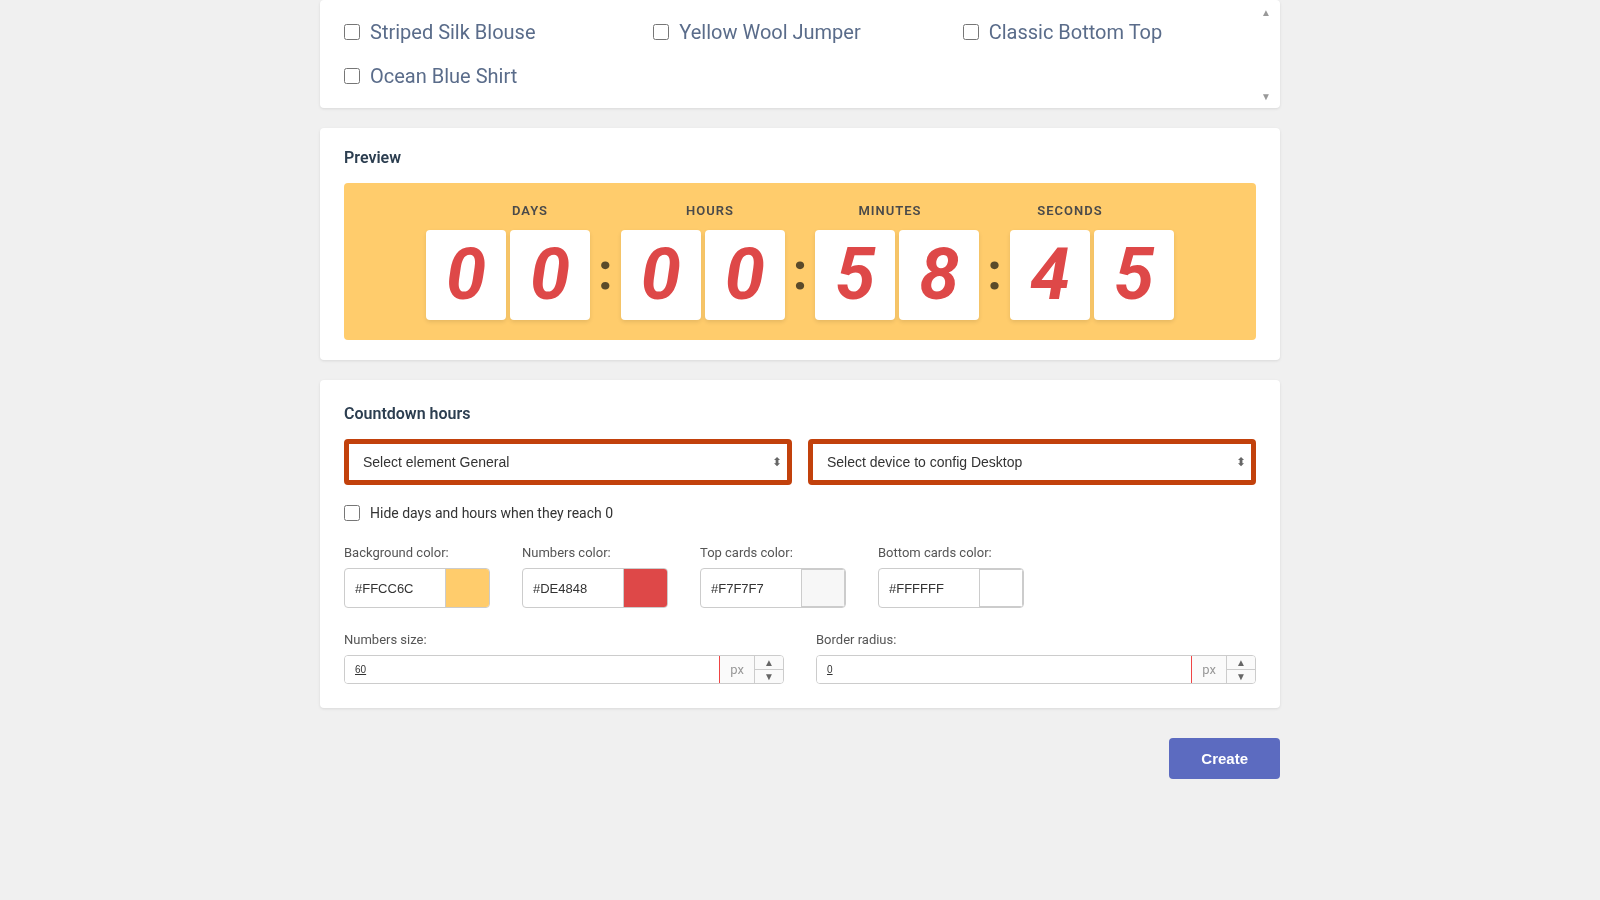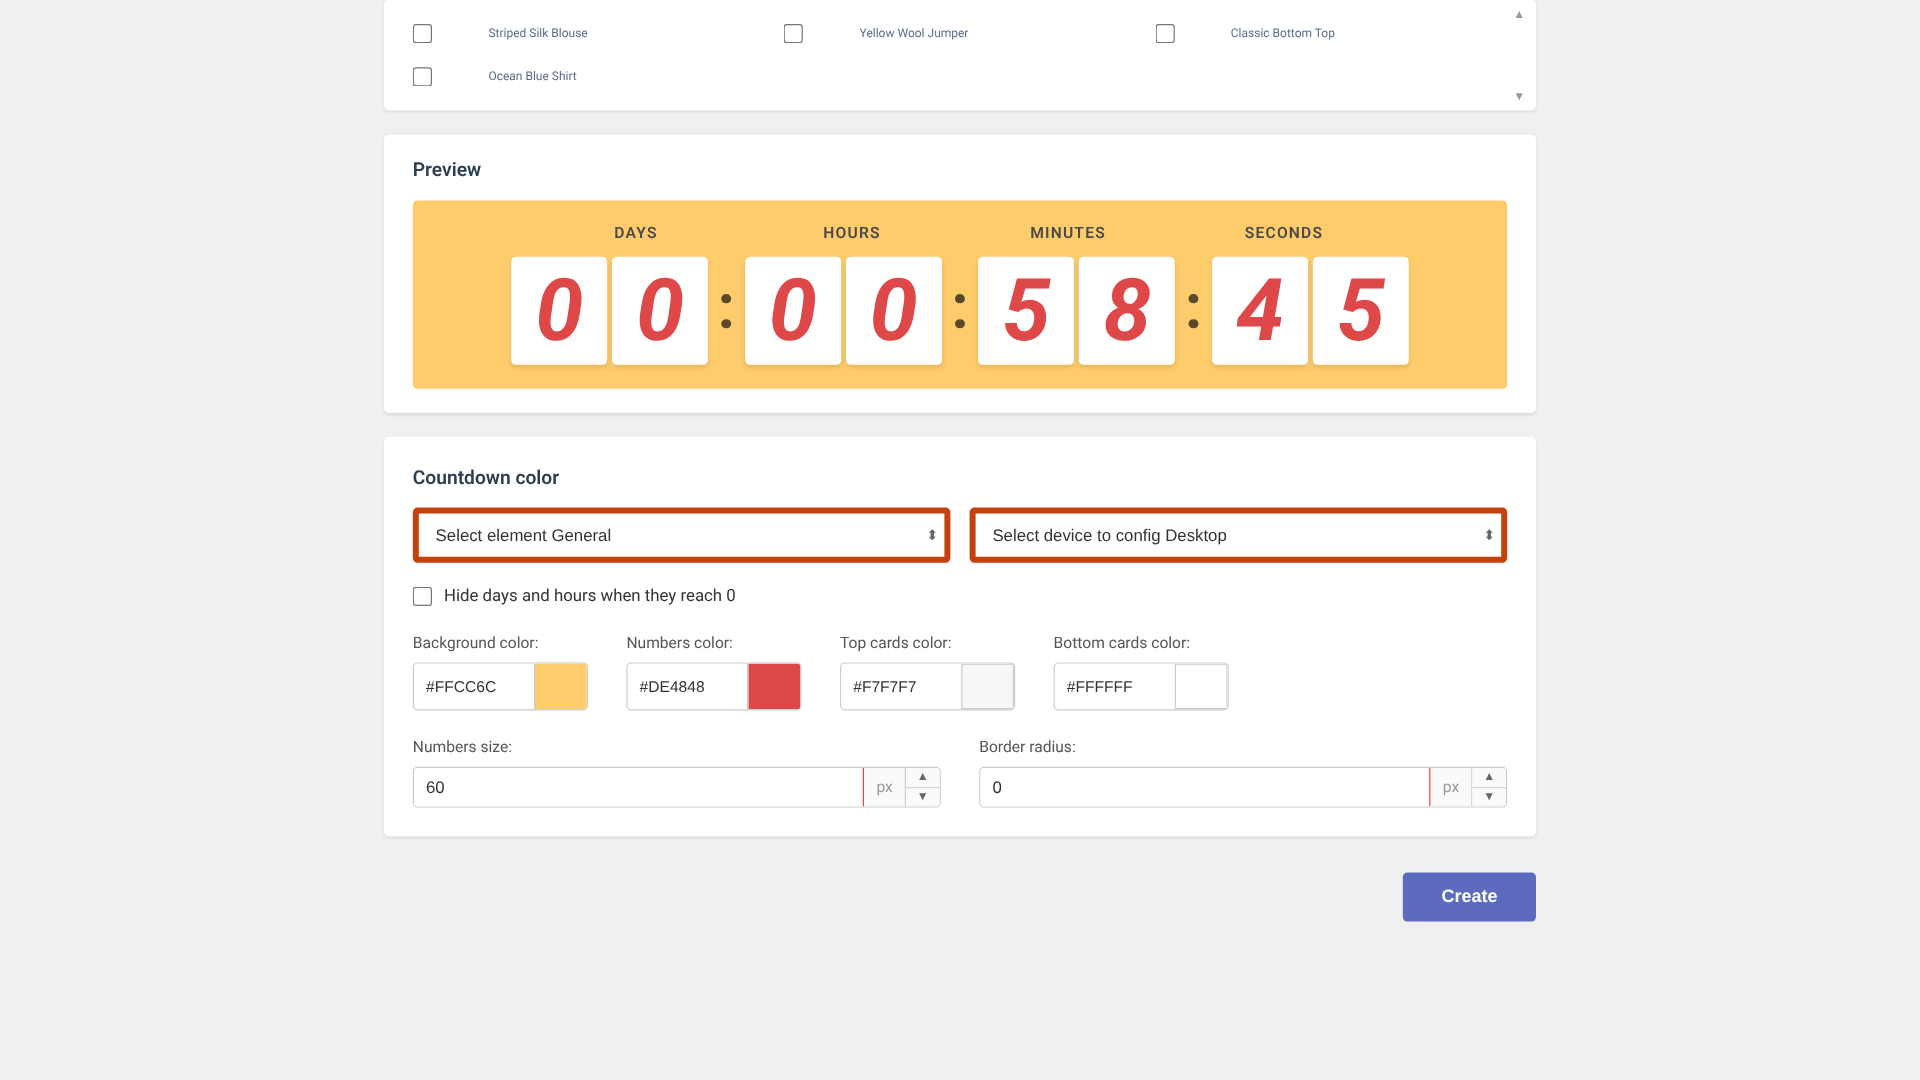--- a/index.html
+++ b/index.html
@@ -42,23 +42,22 @@
     .product-item input[type="checkbox"] {
       width: 16px;
       height: 16px;
       border: 1px solid #ccc;
       cursor: pointer;
       flex-shrink: 0;
     }
 
     .product-item label {
       color: #5a6c8a;
-      font-size: 10px;
-      cursor: pointer;
-      margin-left: 37px;
+      font-size: 20px;
+      cursor: pointer;
     }
 
     .scroll-arrow {
       position: absolute;
       right: 6px;
       width: 16px;
       height: 16px;
       display: flex;
       align-items: center;
       justify-content: center;
@@ -265,22 +264,23 @@
       border: 1px solid #ccc;
       border-radius: 4px;
       overflow: hidden;
     }
 
     .numeric-input {
       flex: 1;
       border: none;
       outline: none;
       padding: 8px 10px;
-      font-size: 14px;
+      font-size: 10px;
       color: #333;
+      text-decoration: underline;
     }
 
     .numeric-unit {
       display: flex;
       align-items: center;
       padding: 0 10px;
       color: #999;
       font-size: 13px;
       border-left: 1px solid #ef4444;
       background: #fafafa;
@@ -404,21 +404,21 @@
         <div class="digit-separator">:</div>
         <div class="digit-pair">
           <div class="digit-card">4</div>
           <div class="digit-card">5</div>
         </div>
       </div>
     </div>
   </div>
 
   <div class="design-card">
-    <div class="section-title">Countdown color</div>
+    <div class="section-title">Countdown hours</div>
 
     <div class="select-row">
       <div class="select-wrapper">
         <select class="custom-select">
           <option>Select element General</option>
         </select>
         <span class="select-arrow">⬍</span>
       </div>
       <div class="select-wrapper">
         <select class="custom-select">

